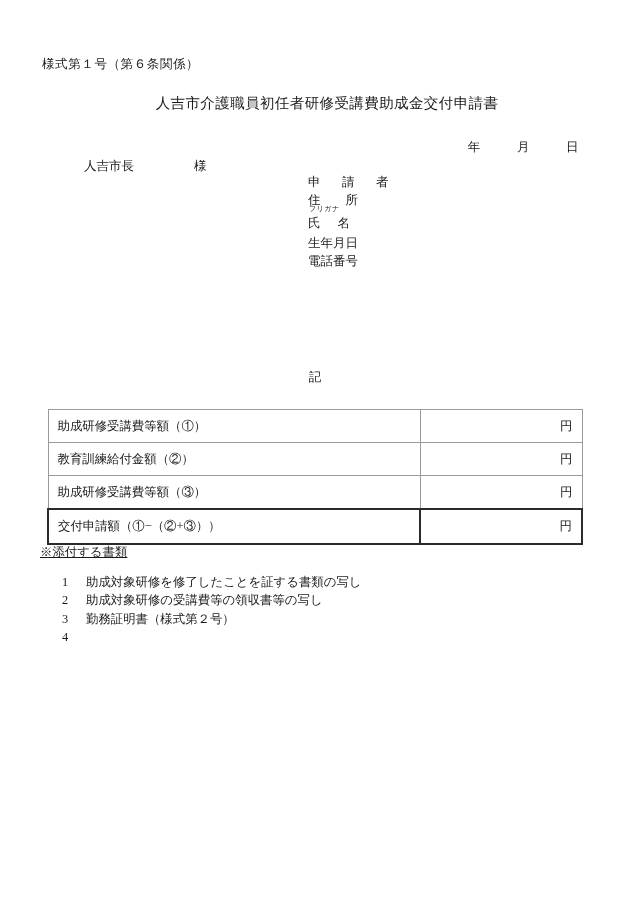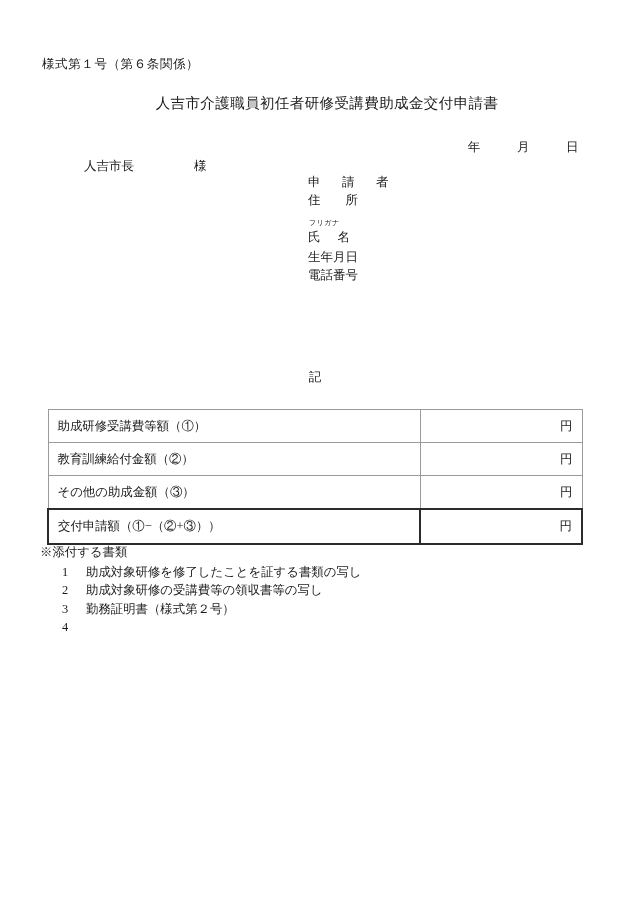--- a/index.html
+++ b/index.html
@@ -90,21 +90,21 @@
     height: 17.5px;
     position: relative;
   }
   .sp3 {
     letter-spacing: 4.5px;
     text-align: center;
   }
   .furigana-row {
     position: relative;
     height: 23px;
-    margin-top: 17px;
+    margin-top: 3px;
   }
   .furigana {
     position: absolute;
     left: 1px;
     top: -7px;
     font-size: 7px;
     letter-spacing: 0.5px;
     line-height: 8px;
   }
   .furigana-main {
@@ -172,21 +172,22 @@
   
   .attachments {
     position: absolute;
     left: 40px;
     top: 543px;
     font-size: 12.4px;
     line-height: 18.5px;
     white-space: nowrap;
   }
   .attachments .att-title {
-    margin-bottom: 1px;
+    margin-bottom: 11px;
+    text-decoration: underline;
   }
   .attachments ol {
     margin: 0;
     padding: 0;
     list-style: none;
   }
   .attachments li {
     padding-left: 22px;
     position: relative;
   }
@@ -237,21 +238,21 @@
     <tbody>
       <tr>
         <td class="label">助成研修受講費等額（①）</td>
         <td class="value"><span></span><span>円</span></td>
       </tr>
       <tr>
         <td class="label">教育訓練給付金額（②）</td>
         <td class="value"><span></span><span>円</span></td>
       </tr>
       <tr>
-        <td class="label">その他の助成金額（③）</td>
+        <td class="label">助成研修受講費等額（③）</td>
         <td class="value"><span></span><span>円</span></td>
       </tr>
       <tr class="total">
         <td class="label">交付申請額（①−（②+③））</td>
         <td class="value"><span></span><span>円</span></td>
       </tr>
     </tbody>
   </table>
 
   <div class="attachments">

